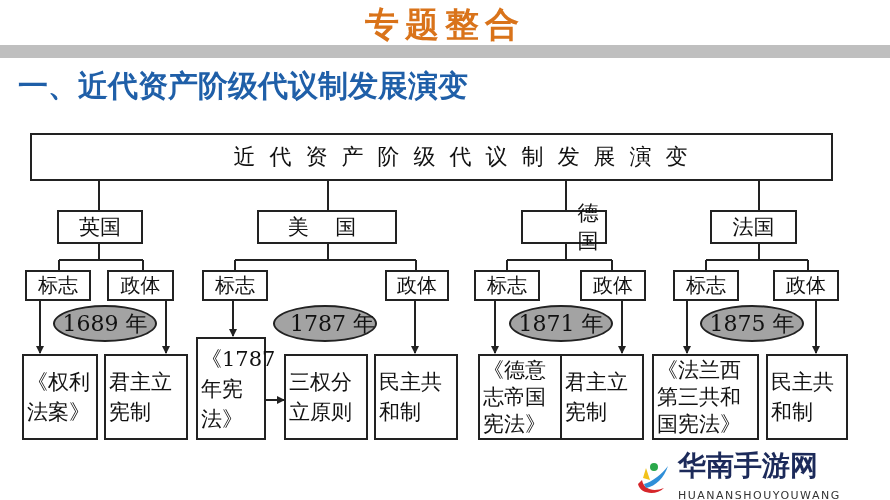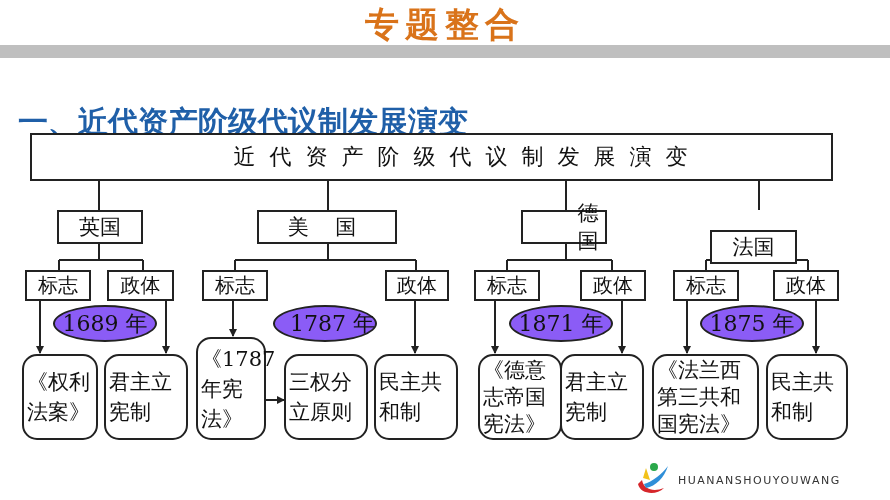--- a/index.html
+++ b/index.html
@@ -5,33 +5,33 @@
   html,body{margin:0;padding:0;}
   body{width:890px;height:500px;position:relative;background:#ffffff;overflow:hidden;font-family:"DejaVu Serif","Liberation Serif",serif;color:#111;}
   .abs{position:absolute;box-sizing:border-box;}
   .header-title{left:0;top:2px;width:890px;text-align:center;font-family:"DejaVu Sans","Liberation Sans",sans-serif;font-weight:bold;font-size:34px;letter-spacing:6px;}
   .gray-bar{left:0;top:45px;width:890px;height:13px;background:#bfbfbf;}
   .section-title{left:18px;top:66px;font-family:"DejaVu Sans","Liberation Sans",sans-serif;font-weight:bold;font-size:30px;}
   .box{border:2px solid #222;background:#fff;display:flex;align-items:center;justify-content:center;text-align:center;}
   .main-box{left:30px;top:133px;width:803px;height:48px;font-size:22px;letter-spacing:14px;padding-left:72px;}
   .country{height:34px;font-size:21px;top:210px;}
   .l3{height:31px;font-size:20px;top:270px;text-align:right;}
-  .leaf{font-size:21px;line-height:30px;padding:2px 3px;justify-content:flex-start;text-align:left;border-radius:15px;}
-  .ellipse{border:2px solid #222;border-radius:50%;display:flex;align-items:center;justify-content:center;font-size:22px;background:#8b5cf6;}
+  .leaf{font-size:21px;line-height:30px;padding:2px 3px;justify-content:flex-start;text-align:left;}
+  .ellipse{border:2px solid #222;border-radius:50%;display:flex;align-items:center;justify-content:center;font-size:22px;background:#a3a3a3;}
   svg.conn{position:absolute;left:0;top:0;}
   .logo{right:10px;top:454px;width:250px;height:44px;display:flex;align-items:center;}
   .logo-text{font-family:"DejaVu Sans","Liberation Sans",sans-serif;font-weight:bold;font-size:28px;line-height:30px;}
   .logo-sub{font-family:"DejaVu Sans","Liberation Sans",sans-serif;font-size:11px;letter-spacing:1.5px;color:#333;margin-top:8px;}
 </style>
 </head>
 <body>
 
 <div class="abs header-title" style="color:#d9731a;">专题整合</div>
 <div class="abs gray-bar"></div>
-<div class="abs section-title" style="color:#1f5fa8;margin-top:36px;">一、近代资产阶级代议制发展演变</div>
+<div class="abs section-title" style="color:#1f5fa8;">一、近代资产阶级代议制发展演变</div>
 
 <svg class="conn" width="890" height="500">
   <defs>
     <marker id="ah" markerWidth="8" markerHeight="8" refX="7" refY="4" orient="auto" markerUnits="userSpaceOnUse">
       <path d="M0,0 L8,4 L0,8 Z" fill="#222"></path>
     </marker>
   </defs>
   <g stroke="#222" stroke-width="2" fill="none">
 
     <line x1="99" y1="181" x2="99" y2="210"></line>
@@ -76,21 +76,21 @@
 
 <div class="abs box country" style="left:57px;width:86px;">
     <span>英国</span>
   </div>
 <div class="abs box country" style="left:257px;width:140px;letter-spacing:10px;">
     <span>美 国</span>
   </div>
 <div class="abs box country" style="left:521px;width:86px;padding-left:48px;">
     <span>德国</span>
   </div>
-<div class="abs box country" style="left:710px;width:87px;margin-top:20px;">
+<div class="abs box country" style="left:710px;width:87px;">
     <span>法国</span>
   </div>
 
 <div class="abs box l3" style="left:25px;width:66px;">
     <span>标志</span>
   </div>
 <div class="abs box l3" style="left:107px;width:67px;">
     <span>政体</span>
   </div>
 <div class="abs box l3" style="left:202px;width:66px;">
@@ -154,15 +154,16 @@
   </div>
 
 <div class="abs logo">
   <svg width="44" height="44" viewBox="0 0 44 44">
     <path d="M8,30 C10,40 26,42 34,34 C24,38 14,36 12,26 Z" fill="#d6262b"></path>
     <path d="M14,30 C22,28 32,20 38,12 C34,24 26,32 16,34 Z" fill="#2f8fd8"></path>
     <path d="M16,14 L20,26 L13,24 Z" fill="#f2c21a"></path>
     <circle cx="24" cy="13" r="4" fill="#2aa84a"></circle>
   </svg>
   <div style="margin-left:4px;">
+    <div class="logo-text" style="color:#1c2a5a;">华南手游网</div>
     <div class="logo-sub">HUANANSHOUYOUWANG</div>
   </div>
 </div>
 
 </body></html>

